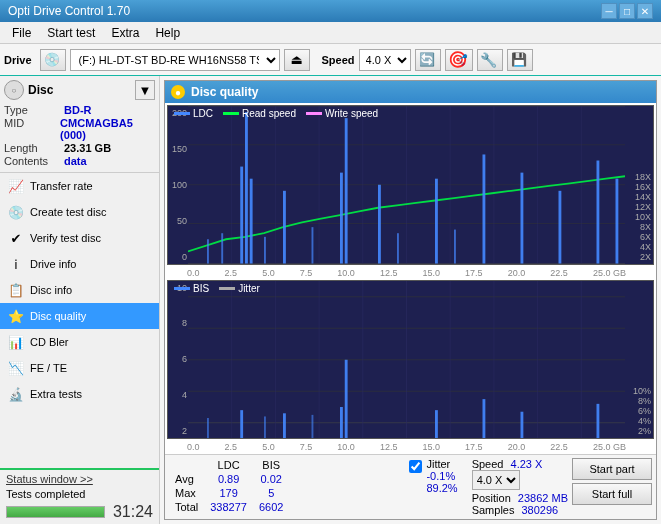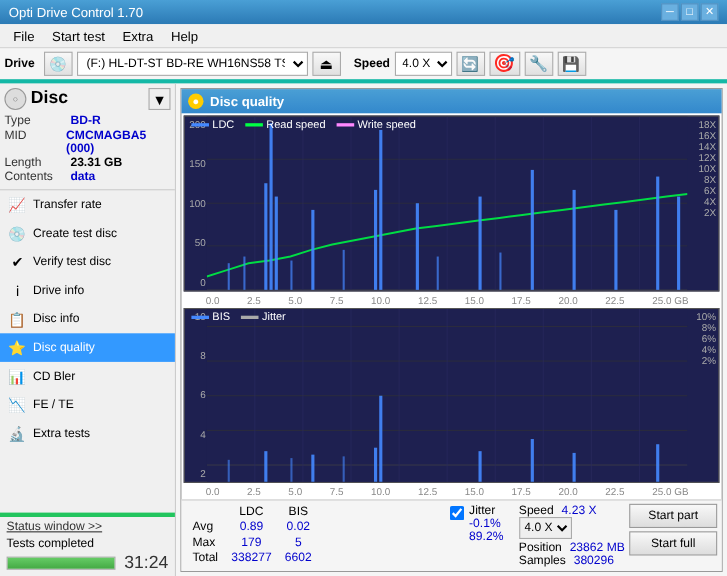--- a/index.html
+++ b/index.html
@@ -43,21 +43,21 @@
       text-align: right;
     }
 
     
     .drive-toolbar {
       background: #f5f5f5;
       height: 32px;
       display: flex;
       align-items: center;
       padding: 0 4px;
-      border-bottom: 4px solid #14b8a6;
+      border-bottom: 1px solid #14b8a6;
       gap: 4px;
       font-size: 11px;
     }
     .drive-label { font-weight: bold; margin-right: 4px; }
     .drive-select {
       height: 22px;
       font-size: 11px;
       padding: 0 4px;
       border: 1px solid #aaa;
       background: white;
@@ -109,21 +109,21 @@
     }
     .disc-icon {
       width: 20px; height: 20px;
       background: #ddd;
       border: 1px solid #999;
       border-radius: 50%;
       display: flex; align-items: center; justify-content: center;
       font-size: 8px;
       color: #666;
     }
-    .disc-label { font-weight: bold; font-size: 16px; }
+    .disc-label { font-weight: bold; font-size: 12px; }
     .disc-rows { font-size: 11px; }
     .disc-row { display: flex; margin-bottom: 1px; }
     .disc-row-key { width: 60px; color: #333; }
     .disc-row-val { color: #0000cc; font-weight: bold; }
     .disc-row-val.black { color: #000; }
     .label-row { display: flex; align-items: center; gap: 2px; margin-top: 2px; }
     .label-input {
       width: 80px; height: 16px;
       border: 1px solid #aaa;
       font-size: 10px;
@@ -151,21 +151,21 @@
     }
     .nav-item.active { background: #3399ff; color: white; }
     .nav-item .nav-icon {
       width: 16px; height: 16px;
       display: flex; align-items: center; justify-content: center;
       font-size: 13px;
     }
 
     
     .status-area {
-      border-top: 4px solid #22c55e;
+      border-top: 2px solid #22c55e;
       padding: 3px 6px;
     }
     .status-window-btn {
       font-size: 11px;
       color: #333;
       cursor: pointer;
       background: none;
       border: none;
       text-decoration: underline;
       margin-bottom: 3px;
@@ -253,21 +253,21 @@
 
     
     .y-axis-right {
       position: absolute;
       right: 0;
       top: 0;
       bottom: 0;
       width: 28px;
       display: flex;
       flex-direction: column;
-      justify-content: flex-start;
+      justify-content: flex-end;
       padding: 2px 2px;
       font-size: 9px;
       color: #ccc;
       text-align: right;
     }
 
     
     .x-axis {
       display: flex;
       justify-content: space-between;

